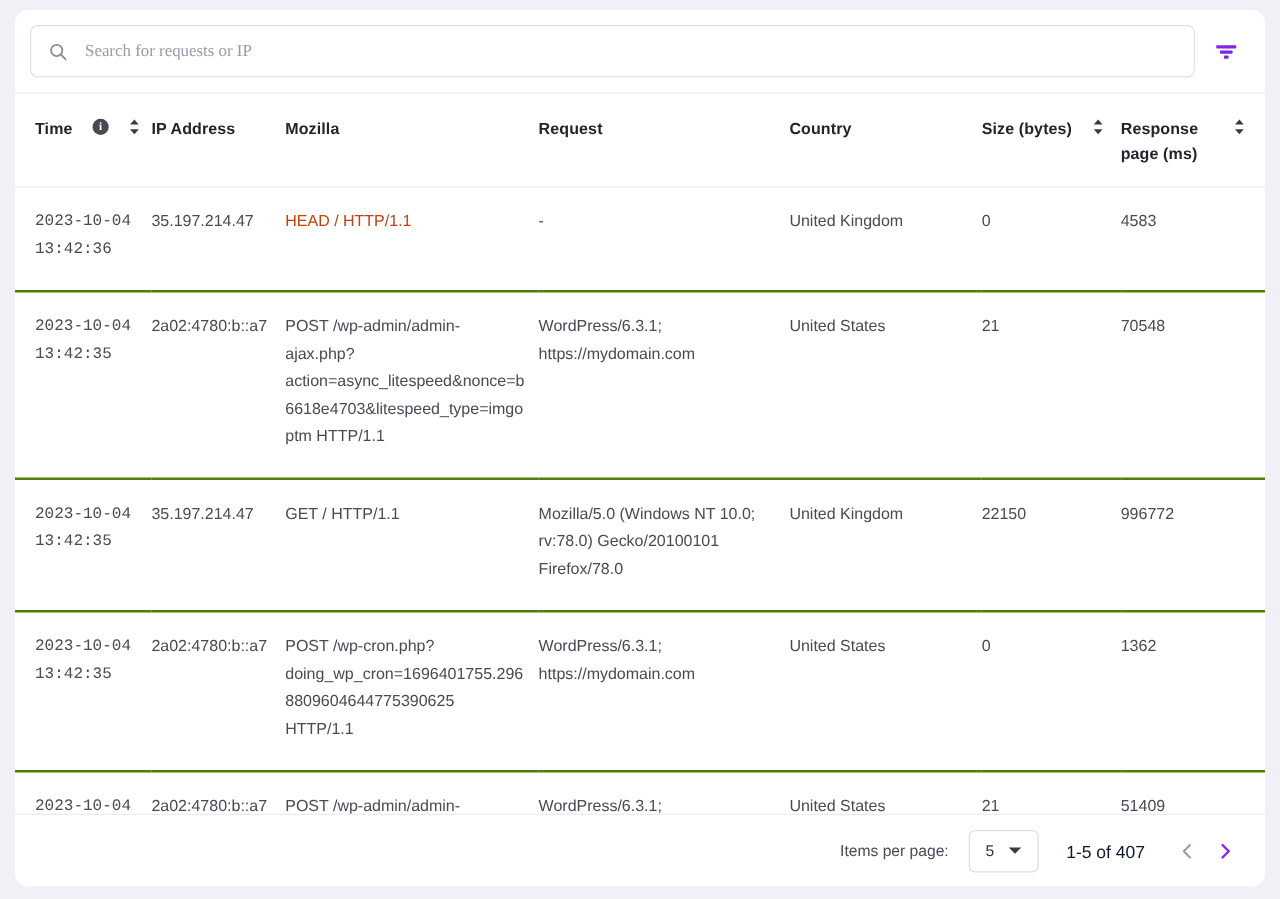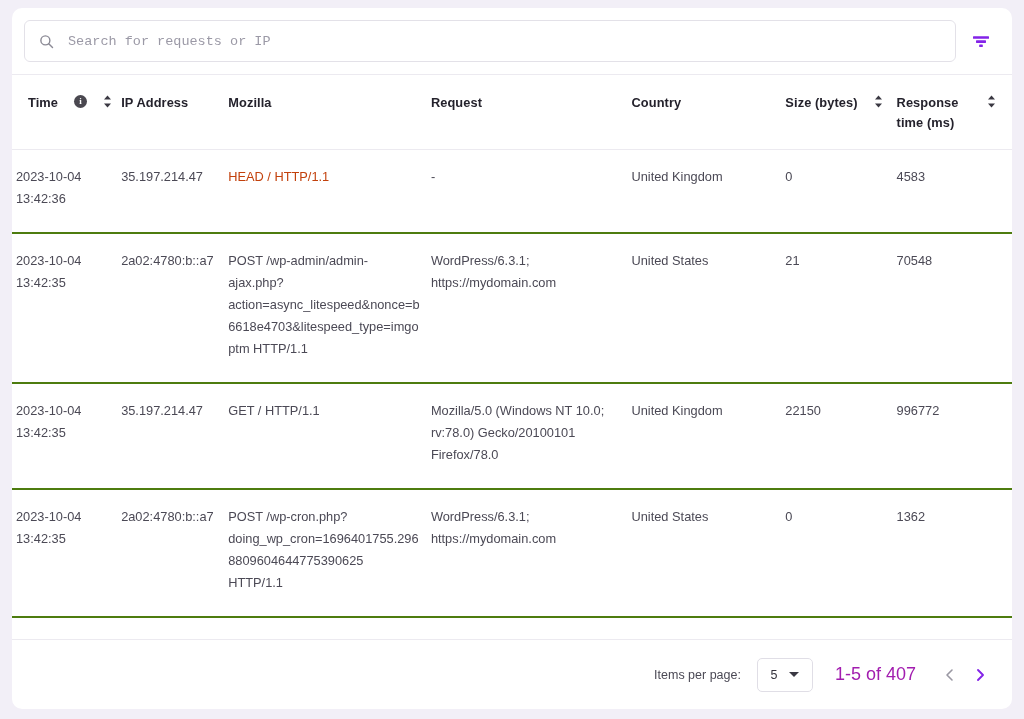--- a/index.html
+++ b/index.html
@@ -55,21 +55,21 @@
     height: 15px;
     flex: 0 0 auto;
     display: block;
     color: #8b8a95;
   }
 
   .search-field {
     border: none;
     outline: none;
     flex: 1;
-    font-family: Liberation Mono, monospace;
+    font-family: Liberation Serif, serif;
     font-size: 13.5px;
     color: #3d3b46;
     background: transparent;
   }
   .search-field::placeholder { color: #9b99a6; }
 
   .filter-btn {
     width: 26px;
     height: 26px;
     display: flex;
@@ -147,38 +147,38 @@
   table.reqtable tbody td {
     vertical-align: top;
     font-size: 12.8px;
     color: #4b4955;
     padding: 16px 10px 22px 0;
     line-height: 1.72;
     border-top: 2px solid #4d7c0f;
     word-break: break-word;
     overflow-wrap: anywhere;
   }
-  table.reqtable tbody td:first-child { padding-left: 4px; }
+  table.reqtable tbody td:first-child { padding-left: 16px; font-family: Liberation Mono, monospace; }
   table.reqtable tbody tr:first-child td { border-top: 1px solid #eceaf0; }
 
   .cell-request.alert { color: #c2410c; }
 
   
   col.c-time { width: 105px; }
   col.c-ip   { width: 103px; }
   col.c-req  { width: 195px; }
   col.c-dev  { width: 193px; }
   col.c-cty  { width: 148px; }
   col.c-size { width: 107px; }
   col.c-resp { width: 111px; }
 
   
   .footer {
     border-top: 1px solid #eceaf0;
-    height: 70px;
+    height: 58px;
     display: flex;
     align-items: center;
     justify-content: flex-end;
     padding-right: 22px;
     gap: 16px;
     flex: 0 0 auto;
   }
 
   .ipp-label {
     font-size: 12.5px;
@@ -202,22 +202,22 @@
   }
 
   .caret {
     width: 0; height: 0;
     border-left: 5px solid transparent;
     border-right: 5px solid transparent;
     border-top: 5px solid #3a3842;
   }
 
   .range-label {
-    font-size: 18px;
-    color: #a21caf;
+    font-size: 14px;
+    color: #0f172a;
     margin-left: 6px;
   }
 
   .pager {
     display: flex;
     align-items: center;
     gap: 10px;
     margin-left: 8px;
   }
 
@@ -310,21 +310,21 @@
                 <span class="th-label">Size (bytes)</span>
                 <svg class="sort-icon" width="9" height="13" viewBox="0 0 9 13">
                   <polygon points="4.5,0.6 8,4.6 1,4.6" fill="#3a3842"></polygon>
                   <polygon points="4.5,12.4 8,8.4 1,8.4" fill="#3a3842"></polygon>
                 </svg>
               </div>
             </th>
 
             <th>
               <div class="th-inner">
-                <span class="th-label th-label-wrap">Response time (ms)</span>
+                <span class="th-label th-label-wrap">Response page (ms)</span>
                 <svg class="sort-icon" width="9" height="13" viewBox="0 0 9 13">
                   <polygon points="4.5,0.6 8,4.6 1,4.6" fill="#3a3842"></polygon>
                   <polygon points="4.5,12.4 8,8.4 1,8.4" fill="#3a3842"></polygon>
                 </svg>
               </div>
             </th>
           </tr>
         </thead>
 
         <tbody>

